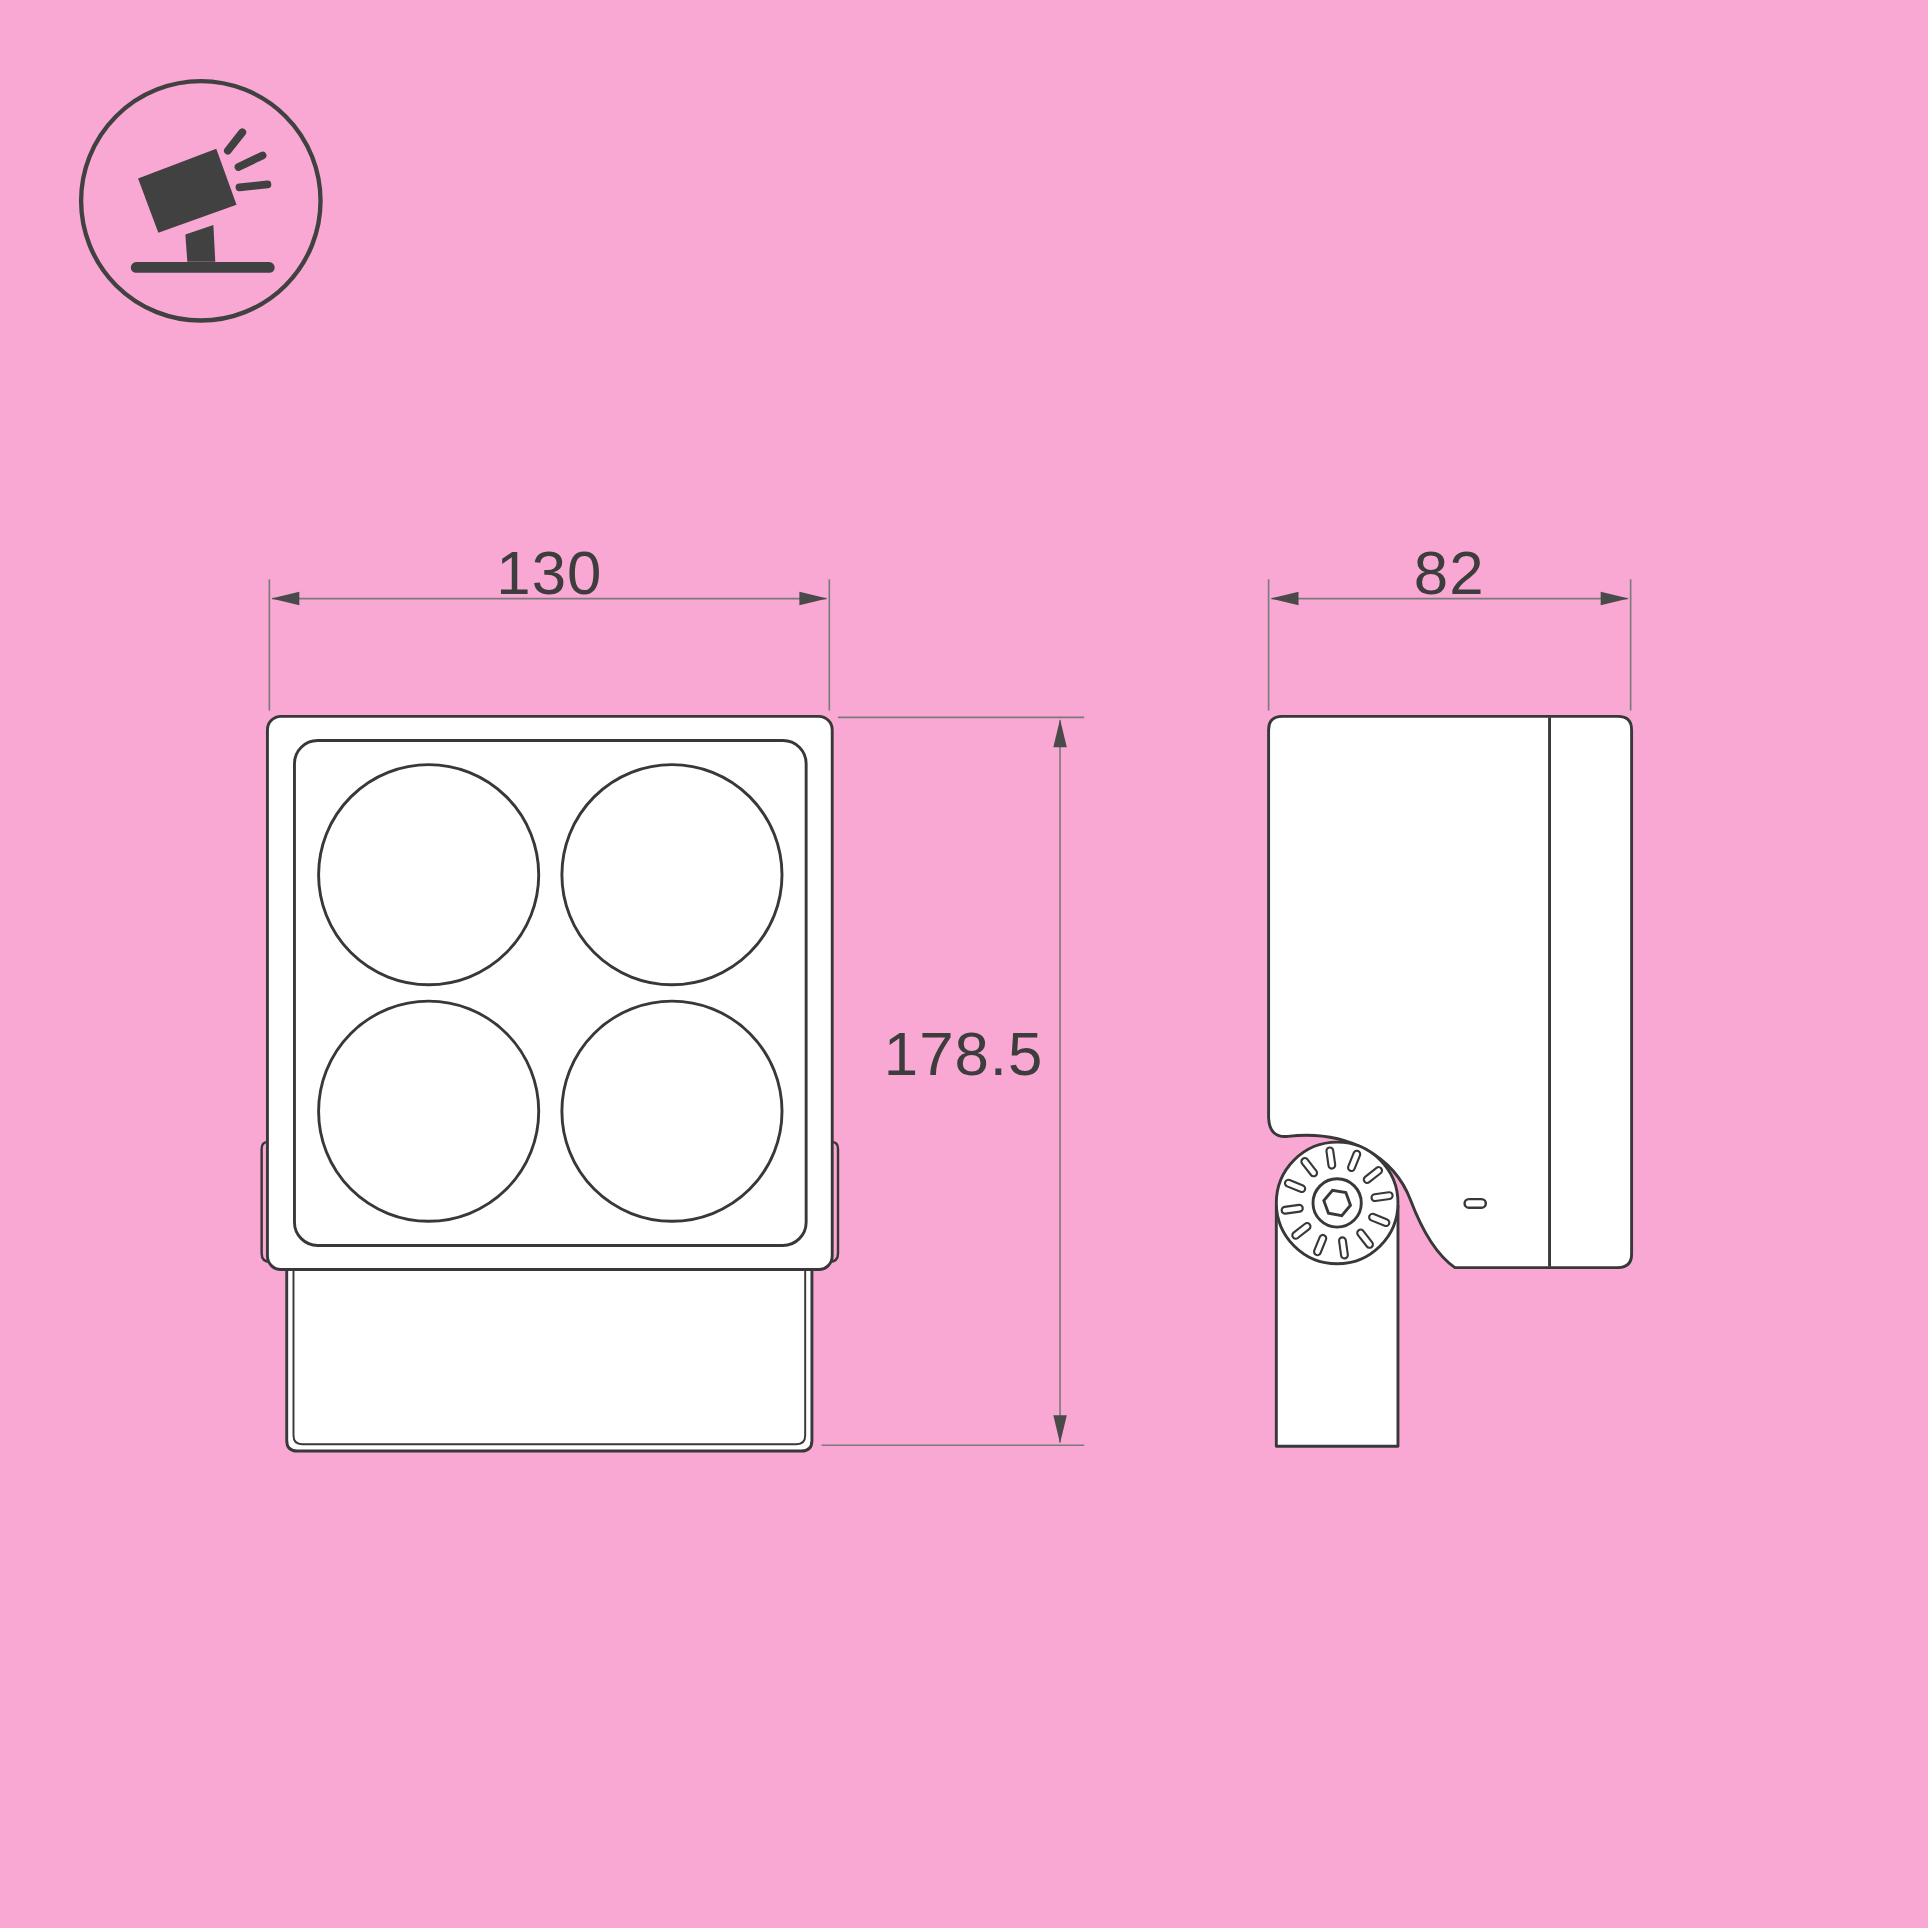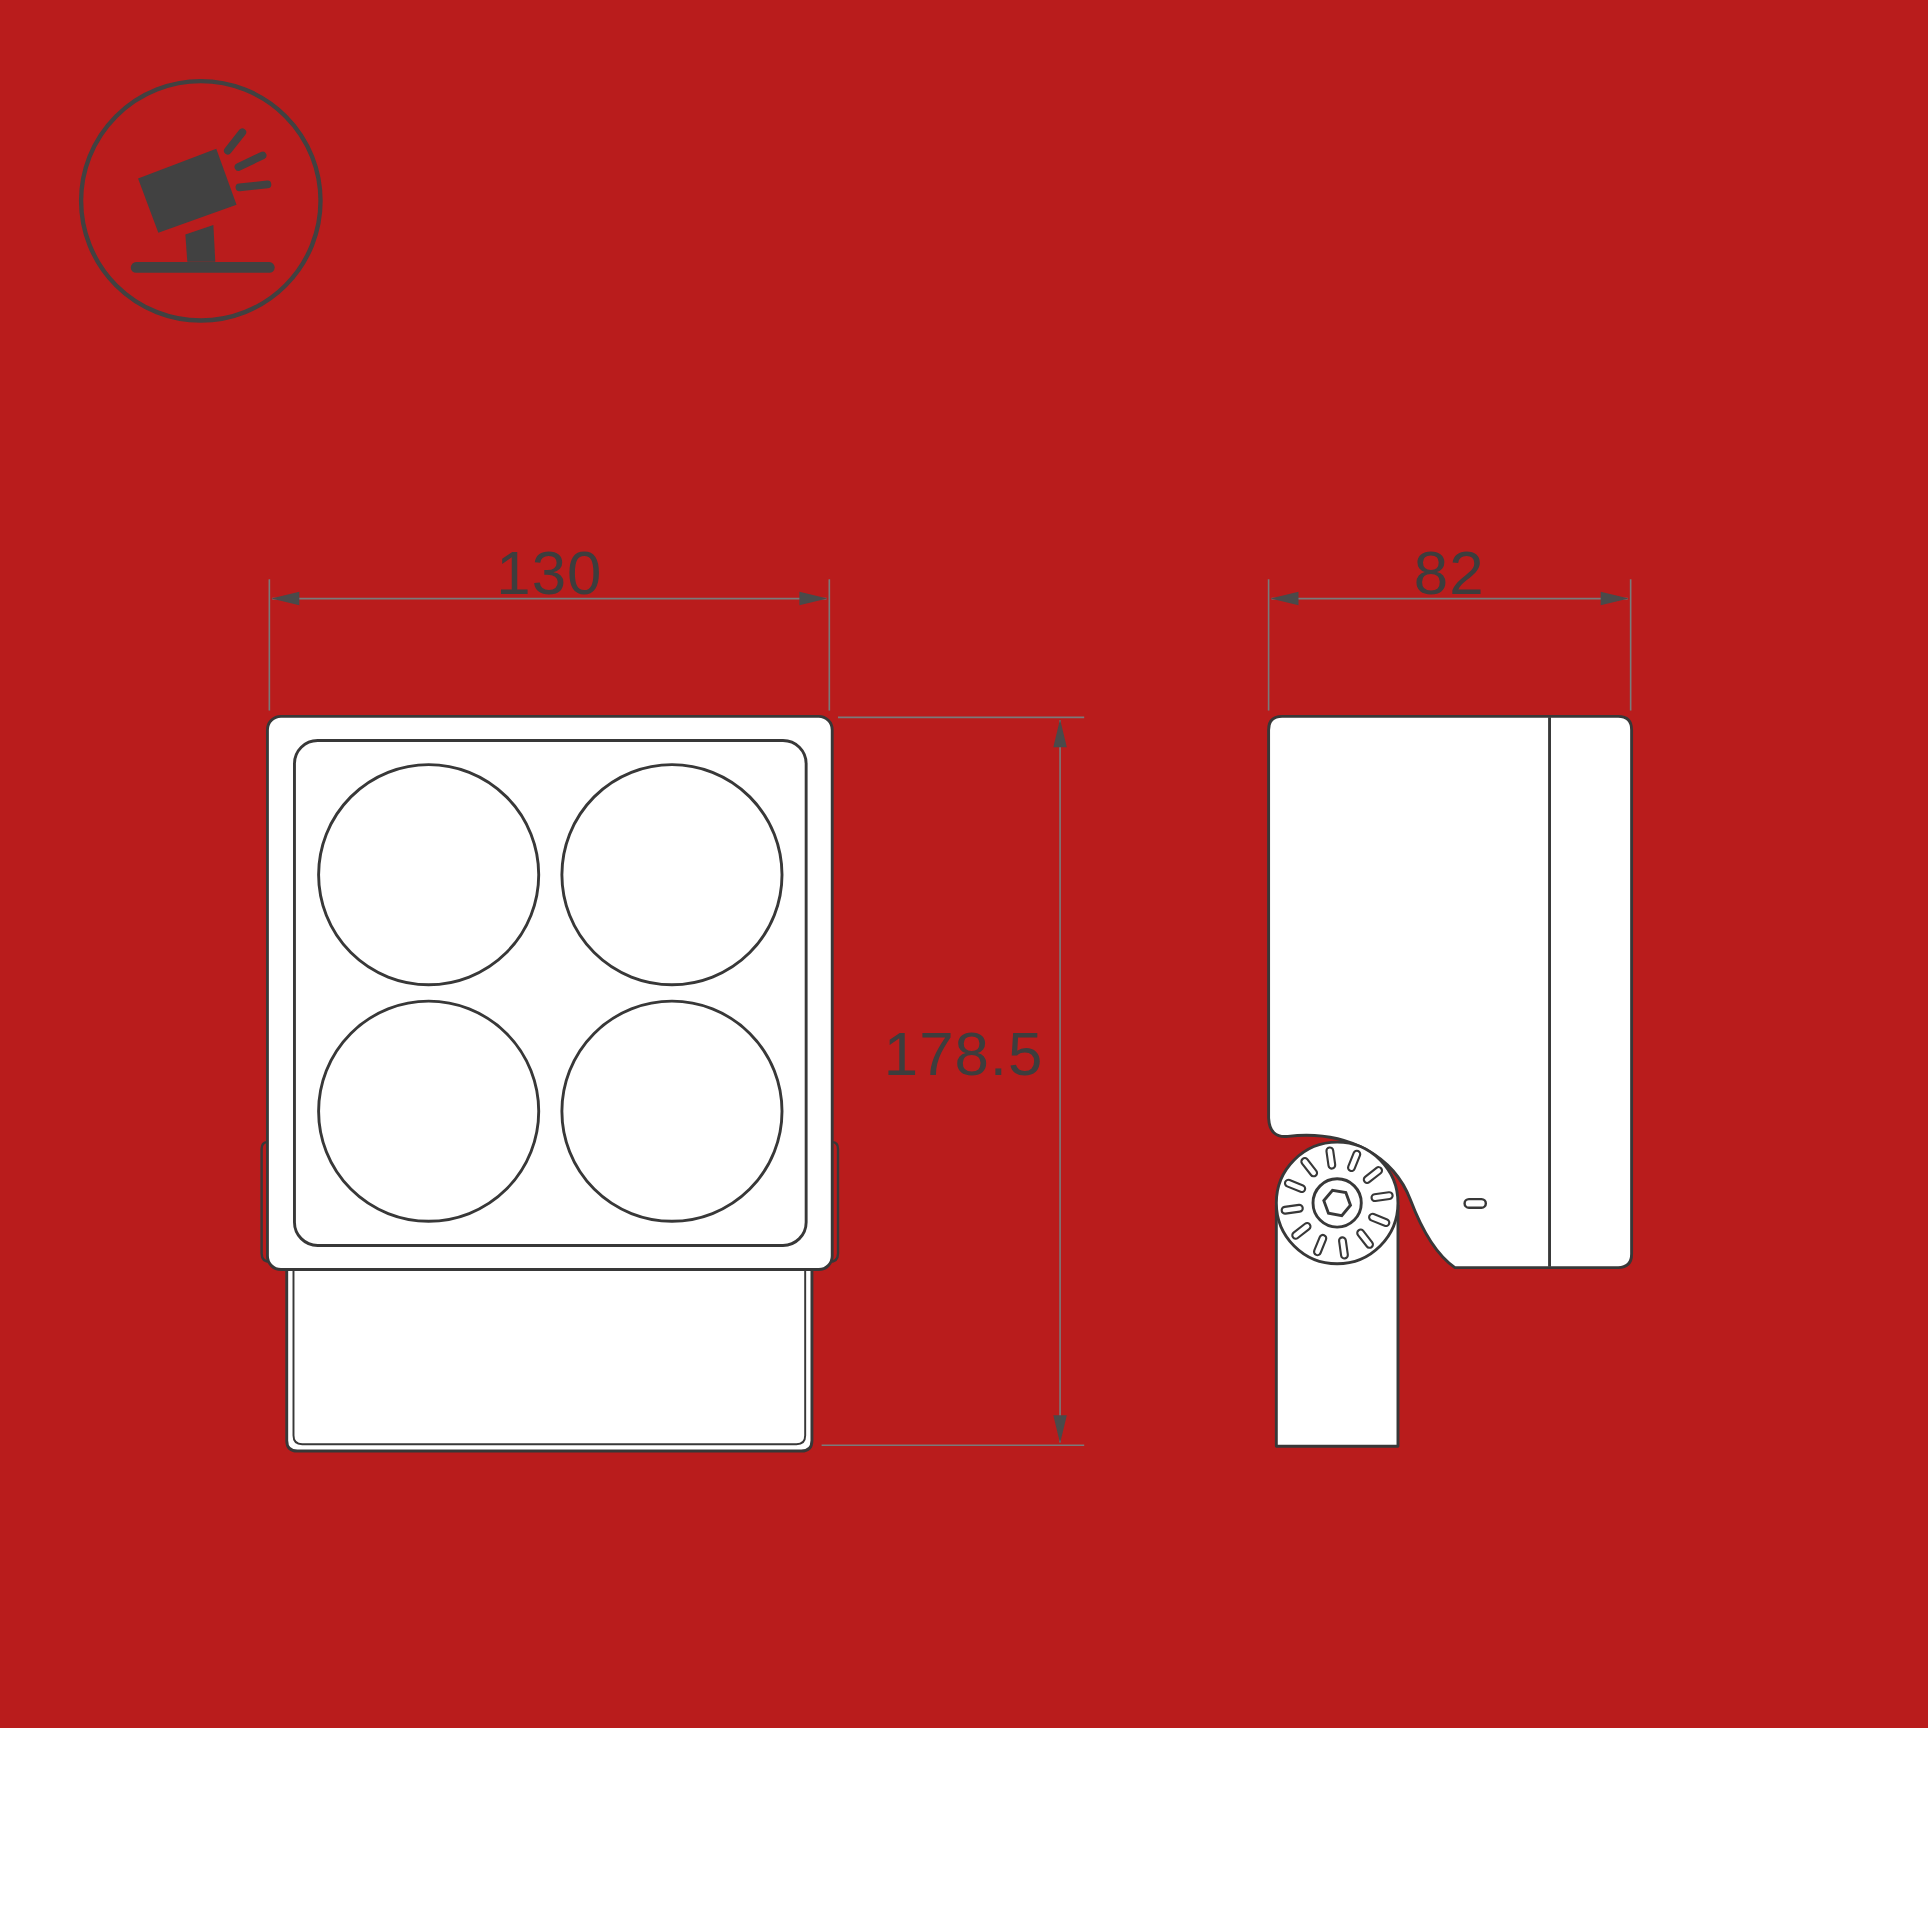--- a/index.html
+++ b/index.html
@@ -3,22 +3,22 @@
 <meta charset="utf-8">
 <style>
   html, body {
     margin: 0;
     padding: 0;
     background: #ffffff;
   }
   .canvas {
     position: relative;
     width: 1928px;
-    height: 1728px;
-    background: #b91c1c;
+    height: 1928px;
+    background: #f9a8d4;
     font-family: "Liberation Sans", sans-serif;
   }
   svg { display: block; }
   .dim-text {
     font-family: "Liberation Sans", sans-serif;
     font-size: 64px;
     fill: #3d3d3d;
     letter-spacing: 1px;
   }
 </style>

